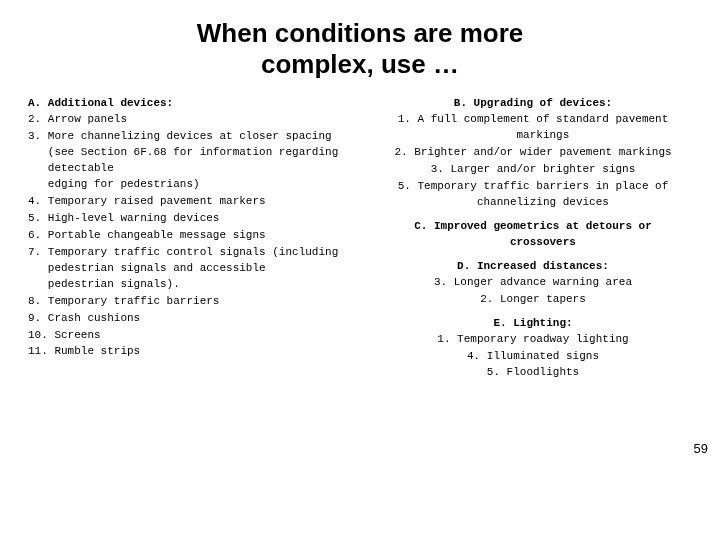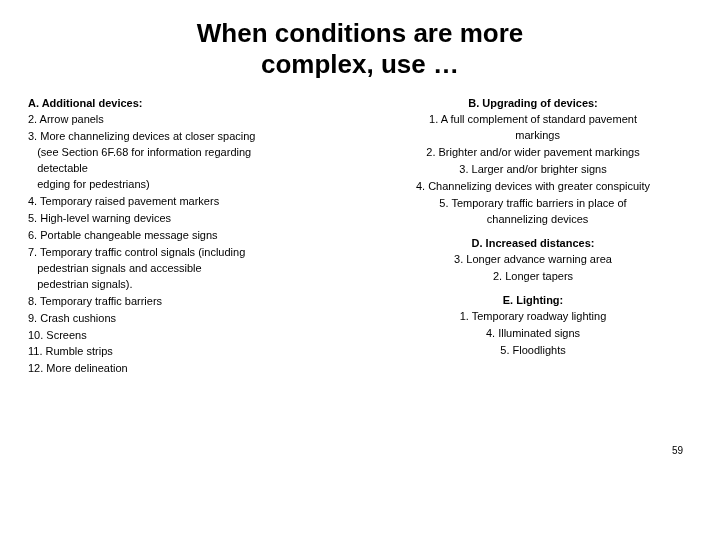--- a/index.html
+++ b/index.html
@@ -27,20 +27,21 @@
       font-size: 26px;
       font-weight: bold;
       margin-bottom: 16px;
       line-height: 1.2;
       color: #000;
     }
     .content-area {
       display: flex;
       gap: 28px;
       align-items: flex-start;
+      font-family: Liberation Mono, monospace;
     }
     .left-col {
       flex: 1;
       font-size: 11px;
       line-height: 1.45;
     }
     .right-col {
       flex: 1;
       font-size: 11px;
       line-height: 1.45;
@@ -51,22 +52,22 @@
     }
     .item {
       margin-bottom: 1px;
     }
     .section-block {
       margin-bottom: 8px;
     }
     .page-number {
       position: absolute;
       bottom: 10px;
-      right: 37px;
-      font-size: 10px;
+      right: 12px;
+      font-size: 13px;
     }
   </style>
 </head>
 <body>
 
 <div class="page">
   <div class="title">
     <span>When conditions are more</span><br>
     <span>complex, use …</span>
   </div>
@@ -79,34 +80,35 @@
         <div class="item">2. Arrow panels</div>
         <div class="item">3. More channelizing devices at closer spacing<br>&nbsp;&nbsp;&nbsp;(see Section 6F.68 for information regarding<br>&nbsp;&nbsp;&nbsp;detectable<br>&nbsp;&nbsp;&nbsp;edging for pedestrians)</div>
         <div class="item">4. Temporary raised pavement markers</div>
         <div class="item">5. High-level warning devices</div>
         <div class="item">6. Portable changeable message signs</div>
         <div class="item">7. Temporary traffic control signals (including<br>&nbsp;&nbsp;&nbsp;pedestrian signals and accessible<br>&nbsp;&nbsp;&nbsp;pedestrian signals).</div>
         <div class="item">8. Temporary traffic barriers</div>
         <div class="item">9. Crash cushions</div>
         <div class="item">10. Screens</div>
         <div class="item">11. Rumble strips</div>
-        <div class="item">12. More delineation</div>
       </div>
     </div>
 
     <div class="right-col">
       <div class="section-block">
         <div class="section-heading">B. Upgrading of devices:</div>
         <div class="item">1. A full complement of standard pavement<br>&nbsp;&nbsp;&nbsp;markings</div>
         <div class="item">2. Brighter and/or wider pavement markings</div>
         <div class="item">3. Larger and/or brighter signs</div>
-        <div class="item">4. Channelizing devices with greater conspicuity</div>
         <div class="item">5. Temporary traffic barriers in place of<br>&nbsp;&nbsp;&nbsp;channelizing devices</div>
       </div>
 
+      <div class="section-block">
+        <div class="section-heading">C. Improved geometrics at detours or<br>&nbsp;&nbsp;&nbsp;crossovers</div>
+      </div>
 
       <div class="section-block">
         <div class="section-heading">D. Increased distances:</div>
         <div class="item">3. Longer advance warning area</div>
         <div class="item">2. Longer tapers</div>
       </div>
 
       <div class="section-block">
         <div class="section-heading">E. Lighting:</div>
         <div class="item">1. Temporary roadway lighting</div>

